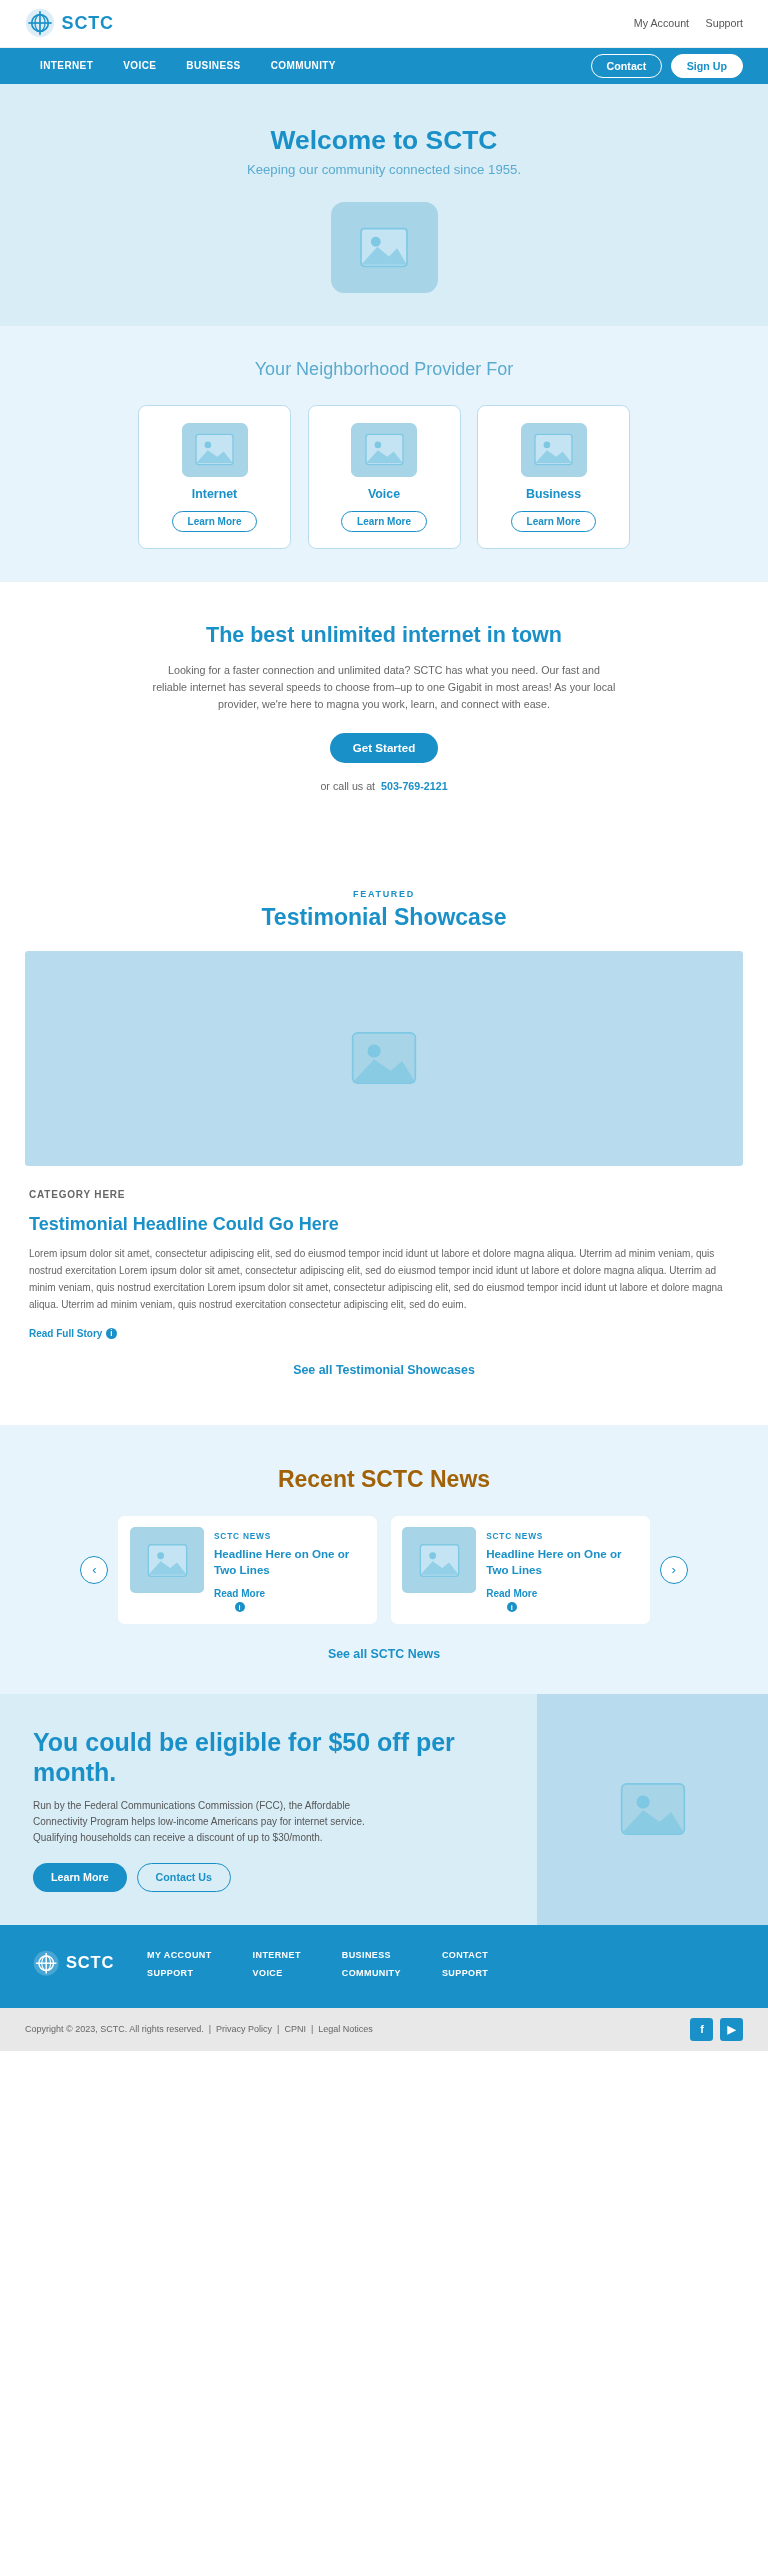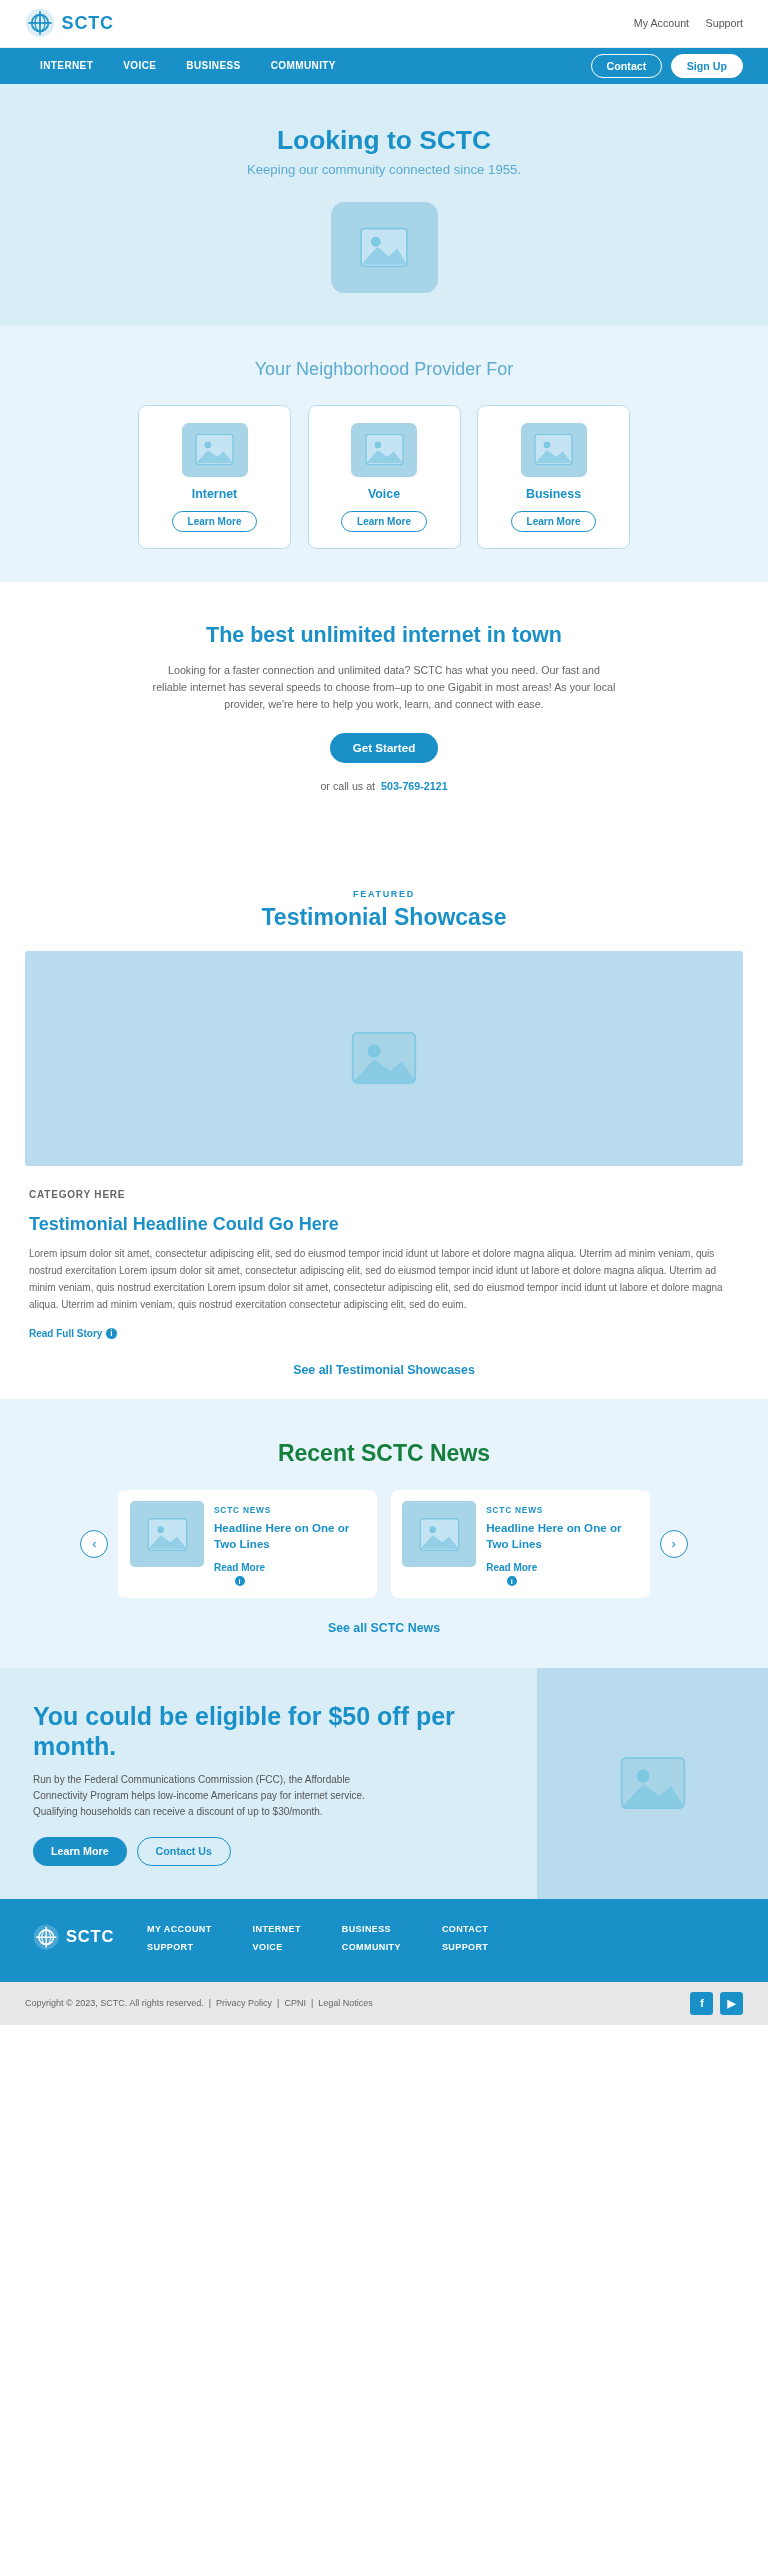--- a/index.html
+++ b/index.html
@@ -207,21 +207,21 @@
       color: #333;
     }
     .call-us strong {
       color: #1a90c8;
       font-weight: 700;
     }
 
     
     .testimonial-section {
       background: #fff;
-      padding: 41px 25px 22px;
+      padding: 41px 25px 48px;
       text-align: center;
     }
     .featured-label {
       font-size: 9px;
       color: #1a90c8;
       letter-spacing: 1.7px;
       text-transform: uppercase;
       font-weight: 700;
       margin-bottom: 5px;
     }
@@ -287,21 +287,21 @@
 
     
     .news-section {
       background: #e8f4fb;
       padding: 41px 25px 33px;
       text-align: center;
     }
     .news-section h2 {
       font-size: 23px;
       font-weight: 900;
-      color: #15803d;
+      color: #a16207;
       margin-bottom: 23px;
     }
     .news-carousel {
       display: flex;
       align-items: center;
       gap: 10px;
       justify-content: center;
     }
     .carousel-btn {
       width: 28px;
@@ -536,21 +536,21 @@
     <a>BUSINESS</a>
     <a>COMMUNITY</a>
   </div>
   <div class="nav-buttons">
     <button class="btn-contact">Contact</button>
     <button class="btn-signup">Sign Up</button>
   </div>
 </nav>
 
 <section class="hero">
-  <h1>Looking to SCTC</h1>
+  <h1>Welcome to SCTC</h1>
   <p>Keeping our community connected since 1955.</p>
   <div class="hero-image">
     <svg width="50" height="41" viewBox="0 0 60 50">
       <rect x="2" y="2" width="56" height="46" rx="4" fill="#c5e4f3" stroke="#7ec8e3" stroke-width="2"></rect>
       <circle cx="20" cy="18" r="6" fill="#7ec8e3"></circle>
       <polygon points="2,46 22,24 36,36 46,26 58,46" fill="#7ec8e3" opacity="0.7"></polygon>
     </svg>
   </div>
 </section>
 
@@ -588,21 +588,21 @@
         </svg>
       </div>
       <h3>Business</h3>
       <button class="btn-learn-more">Learn More</button>
     </div>
   </div>
 </section>
 
 <section class="internet-promo">
   <h2>The best unlimited internet in town</h2>
-  <p>Looking for a faster connection and unlimited data? SCTC has what you need. Our fast and reliable internet has several speeds to choose from–up to one Gigabit in most areas! As your local provider, we're here to help you work, learn, and connect with ease.</p>
+  <p>Looking for a faster connection and unlimited data? SCTC has what you need. Our fast and reliable internet has several speeds to choose from–up to one Gigabit in most areas! As your local provider, we're here to magna you work, learn, and connect with ease.</p>
   <div>
     <button class="btn-get-started">Get Started</button>
   </div>
   <p class="call-us">
     <span>or call us at</span>
     &nbsp;<strong>503-769-2121</strong>
   </p>
 </section>
 
 <section class="testimonial-section">

